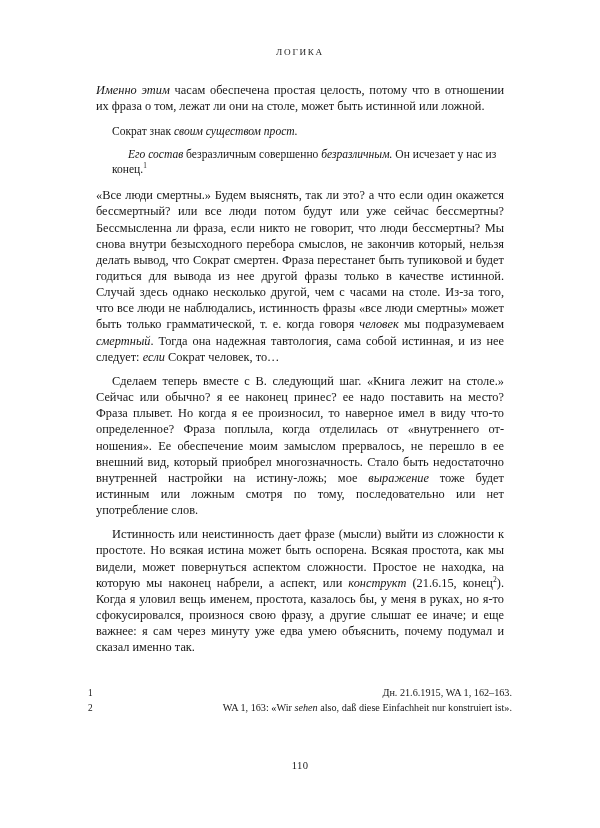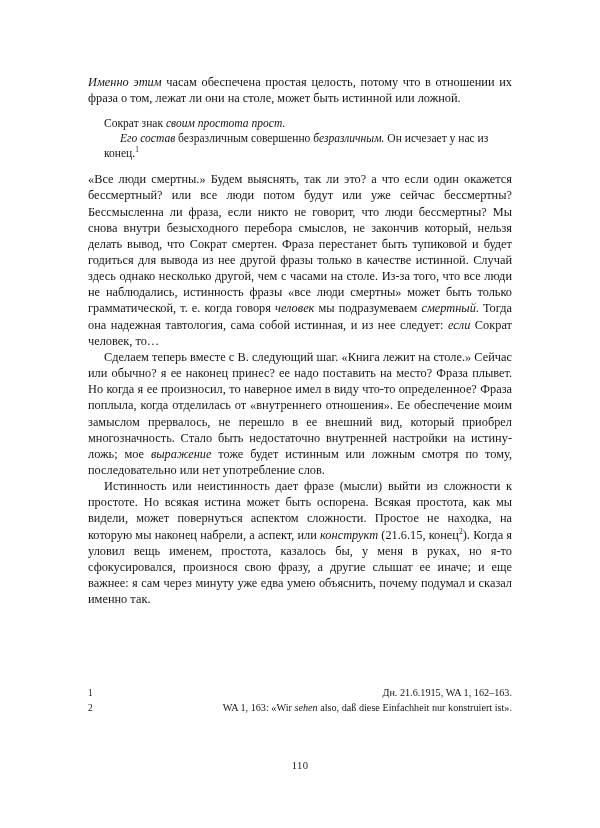--- a/index.html
+++ b/index.html
@@ -36,21 +36,21 @@
   }
 
   .content {
     position: absolute;
     top: 74px;
     left: 88px;
     width: 424px;
   }
 
   p {
-    margin: 0;
+    margin: 8px;
     font-size: 12.35px;
     line-height: 16.15px;
     text-align: justify;
     text-justify: inter-word;
     hyphens: manual;
     -webkit-hyphens: manual;
   }
 
   p.body-para {
     text-indent: 0;
@@ -122,27 +122,28 @@
     letter-spacing: 0.4px;
     color: #1b1b1b;
     margin-top: 32px;
   }
 </style>
 </head>
 <body>
 
 <div class="page">
 
+  <div class="running-head">ЛОГИКА</div>
 
   <div class="content">
 
     <p class="body-para"><i>Именно этим</i><span> часам обеспечена простая целость, потому что в отноше­нии их фраза о том, лежат ли они на столе, может быть истинной или ложной.</span></p>
 
     <div class="quote-block">
-      <p><span>Сократ знак </span><i>своим простота прост.</i></p>
+      <p><span>Сократ знак </span><i>своим существом прост.</i></p>
       <p class="hang"><i>Его состав</i><span> безразличным совершенно </span><i>безразличным.</i><span> Он исчезает у нас из конец.</span><sup>1</sup></p>
     </div>
 
     <p class="body-para"><span>«Все люди смертны.» Будем выяснять, так ли это? а что если один ока­жется бессмертный? или все люди потом будут или уже сейчас бессмерт­ны? Бессмысленна ли фраза, если никто не говорит, что люди бессмерт­ны? Мы снова внутри безысходного перебора смыслов, не закончив ко­торый, нельзя делать вывод, что Сократ смертен. Фраза перестанет быть тупиковой и будет годиться для вывода из нее другой фразы только в качестве истинной. Случай здесь однако несколько другой, чем с часа­ми на столе. Из-за того, что все люди не наблюдались, истинность фразы «все люди смертны» может быть только грамматической, т. е. когда го­воря </span><i>человек</i><span> мы подразумеваем </span><i>смертный</i><span>. Тогда она надежная тавтоло­гия, сама собой истинная, и из нее следует: </span><i>если</i><span> Сократ человек, то…</span></p>
 
     <p class="body-para indent"><span>Сделаем теперь вместе с В. следующий шаг. «Книга лежит на столе.» Сейчас или обычно? я ее наконец принес? ее надо поставить на место? Фраза плывет. Но когда я ее произносил, то наверное имел в виду что-то определенное? Фраза поплыла, когда отделилась от «внутреннего от­ношения». Ее обеспечение моим замыслом прервалось, не перешло в ее внешний вид, который приобрел многозначность. Стало быть недоста­точно внутренней настройки на истину-ложь; мое </span><i>выражение</i><span> тоже бу­дет истинным или ложным смотря по тому, последовательно или нет употребление слов.</span></p>
 
     <p class="body-para indent"><span>Истинность или неистинность дает фразе (мысли) выйти из слож­ности к простоте. Но всякая истина может быть оспорена. Всякая про­стота, как мы видели, может повернуться аспектом сложности. Простое не находка, на которую мы наконец набрели, а аспект, или </span><i>конструкт</i><span> (21.6.15, конец</span><sup>2</sup><span>). Когда я уловил вещь именем, простота, казалось бы, у меня в руках, но я-то сфокусировался, произнося свою фразу, а другие слышат ее иначе; и еще важнее: я сам через минуту уже едва умею объ­яснить, почему подумал и сказал именно так.</span></p>
 
   </div>

